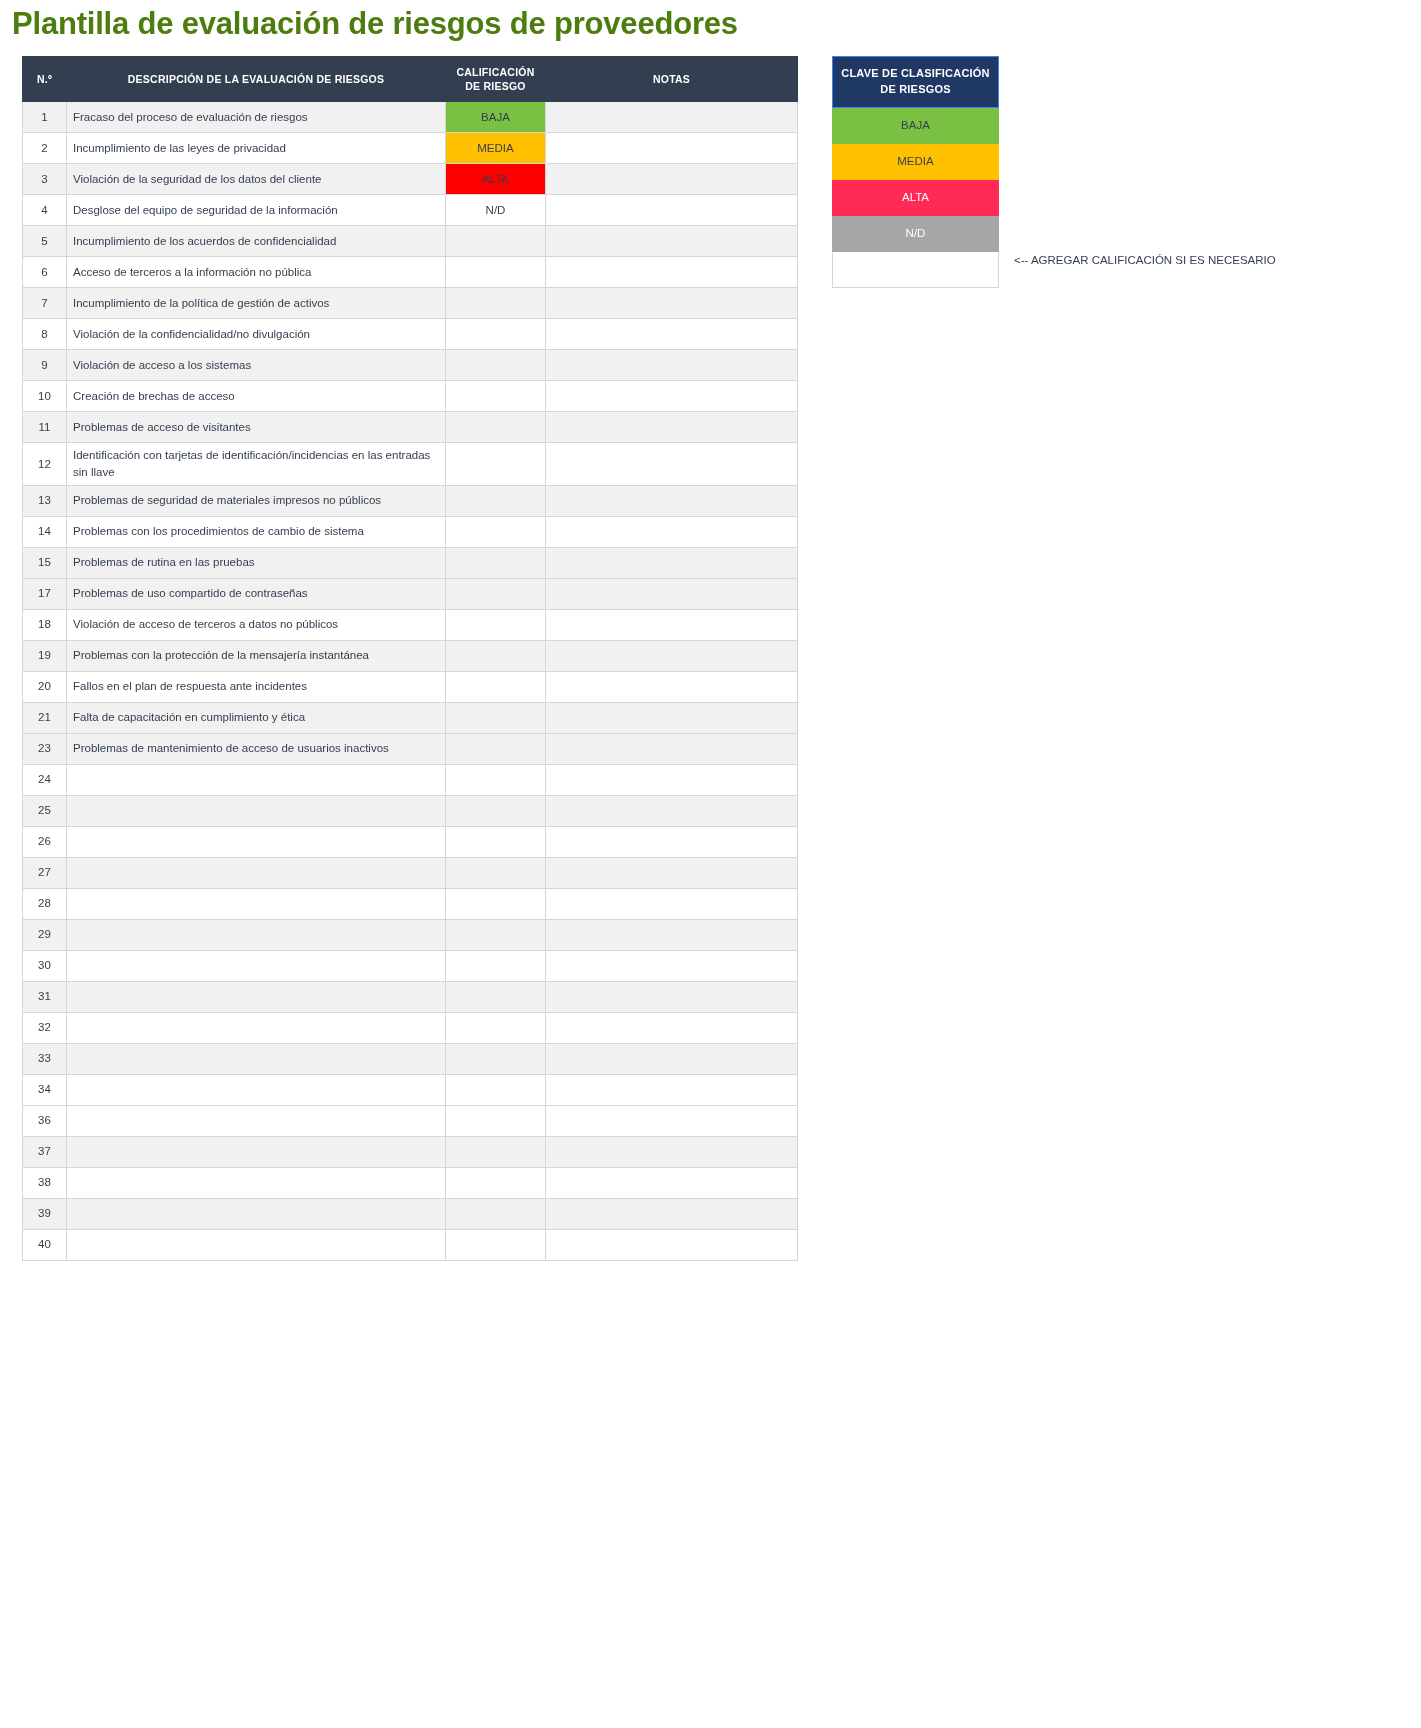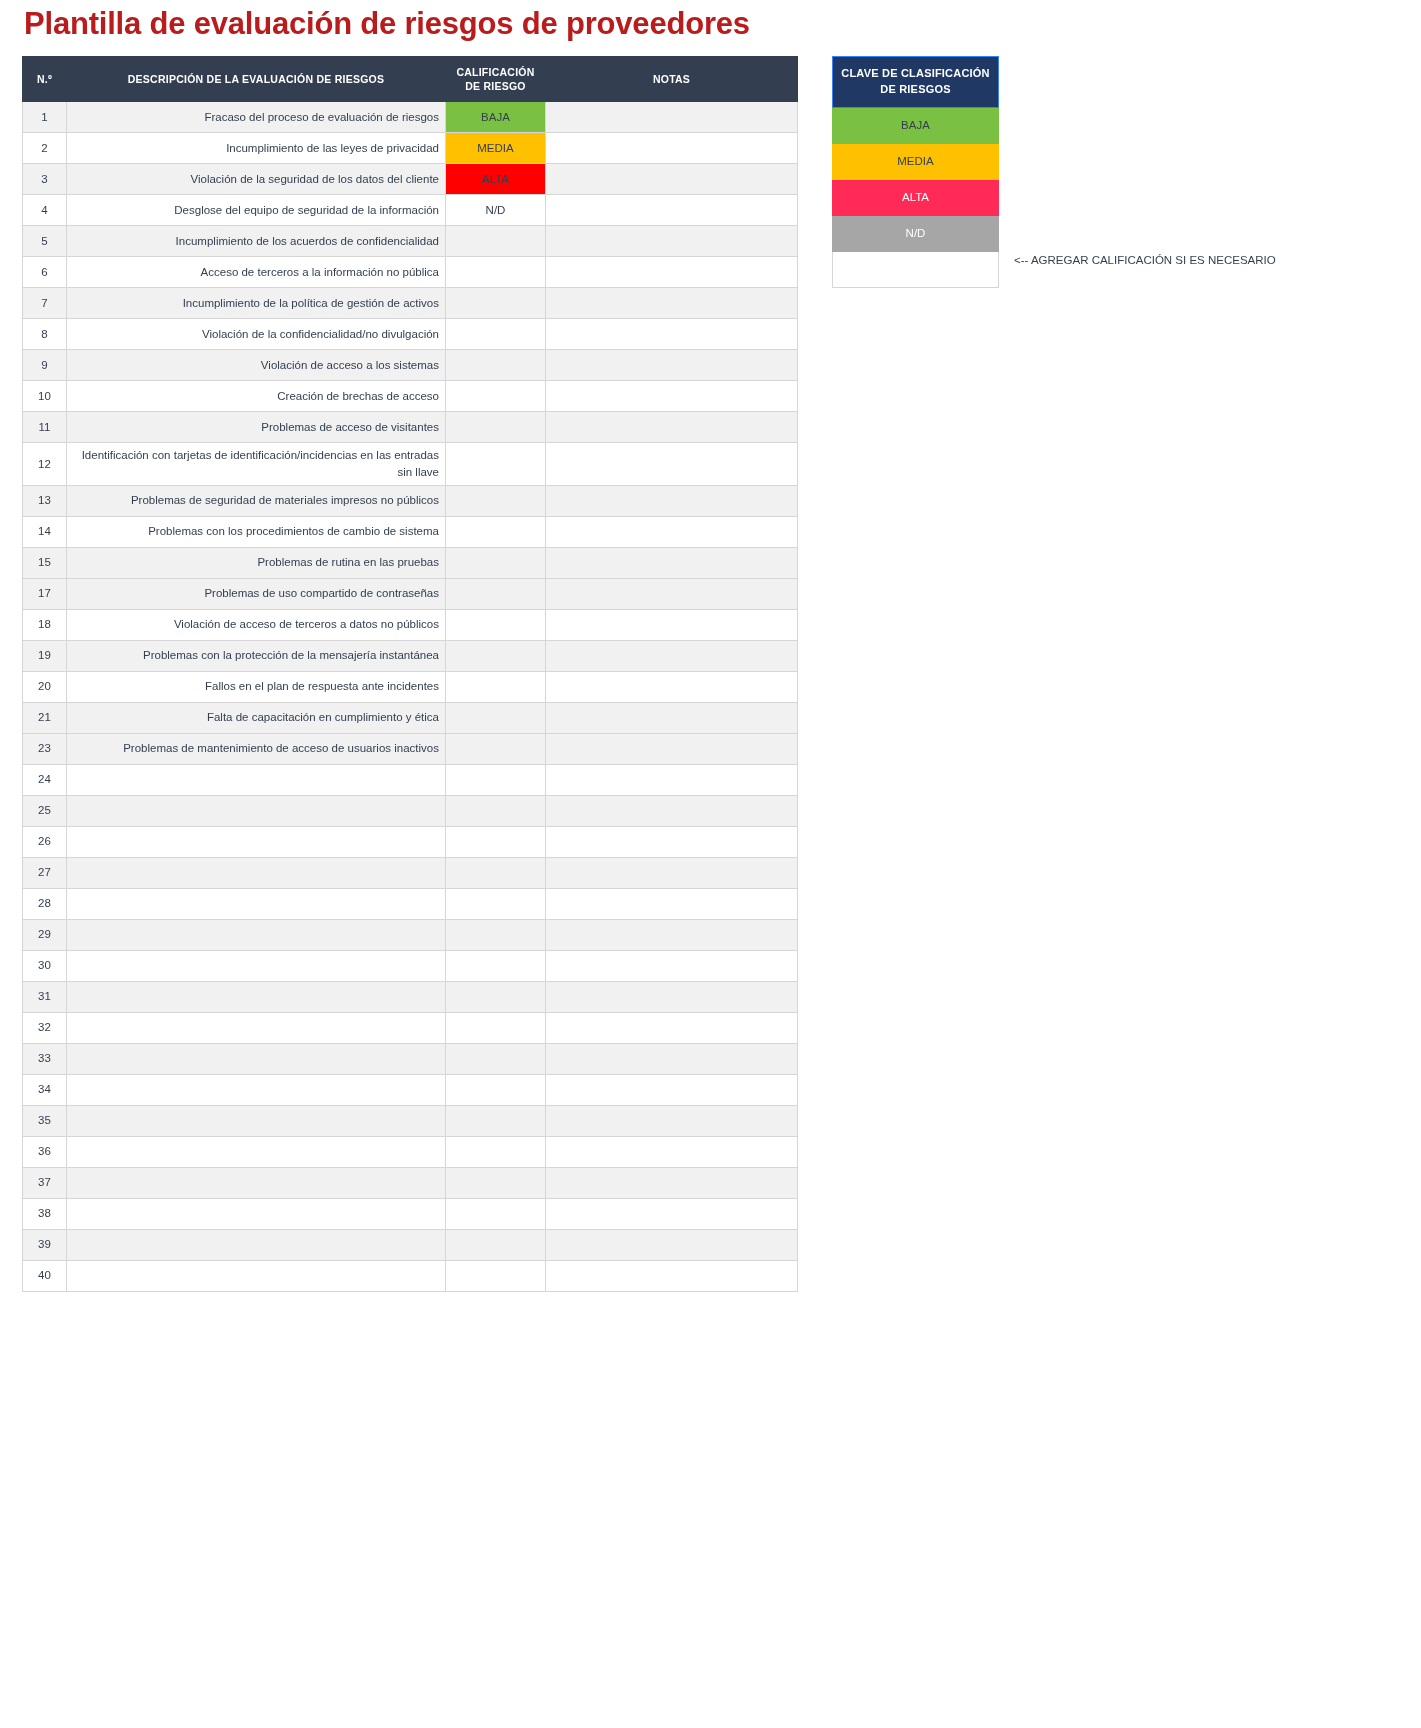--- a/index.html
+++ b/index.html
@@ -12,25 +12,25 @@
     height: 1728px;
     font-family: "Liberation Sans", sans-serif;
     color: #333f50;
     position: relative;
     overflow: hidden;
   }
 
   
   #page-title {
     position: absolute;
-    left: 24px;
+    left: 12px;
     top: 6px;
     font-size: 31px;
     font-weight: bold;
-    color: #b91c1c;
+    color: #4d7c0f;
     letter-spacing: -0.2px;
     white-space: nowrap;
   }
 
   
   #risk-table-wrap {
     position: absolute;
     left: 22px;
     top: 56px;
     width: 775px;
@@ -70,21 +70,21 @@
     vertical-align: middle;
     background: #ffffff;
   }
   table.risk-table tbody tr.alt td { background: #f1f1f1; }
 
   td.cell-num {
     text-align: center;
     font-size: 11.5px;
     padding: 4px 2px;
   }
-  td.cell-desc { text-align: right; padding-left: 12px; }
+  td.cell-desc { text-align: left; padding-left: 12px; }
   td.cell-rating { text-align: center; font-size: 11px; }
   td.cell-notes { }
 
   
   td.rating-baja  { background: #7ac143 !important; color: #333f50; }
   td.rating-media { background: #ffc000 !important; color: #333f50; }
   td.rating-alta  { background: #ff0000 !important; color: #ffffff; }
   td.rating-nd    { color: #333f50; }
 
   
@@ -341,26 +341,20 @@
           <td class="cell-desc"></td>
           <td class="cell-rating"></td>
           <td class="cell-notes"></td>
         </tr>
         <tr>
           <td class="cell-num">34</td>
           <td class="cell-desc"></td>
           <td class="cell-rating"></td>
           <td class="cell-notes"></td>
         </tr>
-        <tr class="alt">
-          <td class="cell-num">35</td>
-          <td class="cell-desc"></td>
-          <td class="cell-rating"></td>
-          <td class="cell-notes"></td>
-        </tr>
         <tr>
           <td class="cell-num">36</td>
           <td class="cell-desc"></td>
           <td class="cell-rating"></td>
           <td class="cell-notes"></td>
         </tr>
         <tr class="alt">
           <td class="cell-num">37</td>
           <td class="cell-desc"></td>
           <td class="cell-rating"></td>

